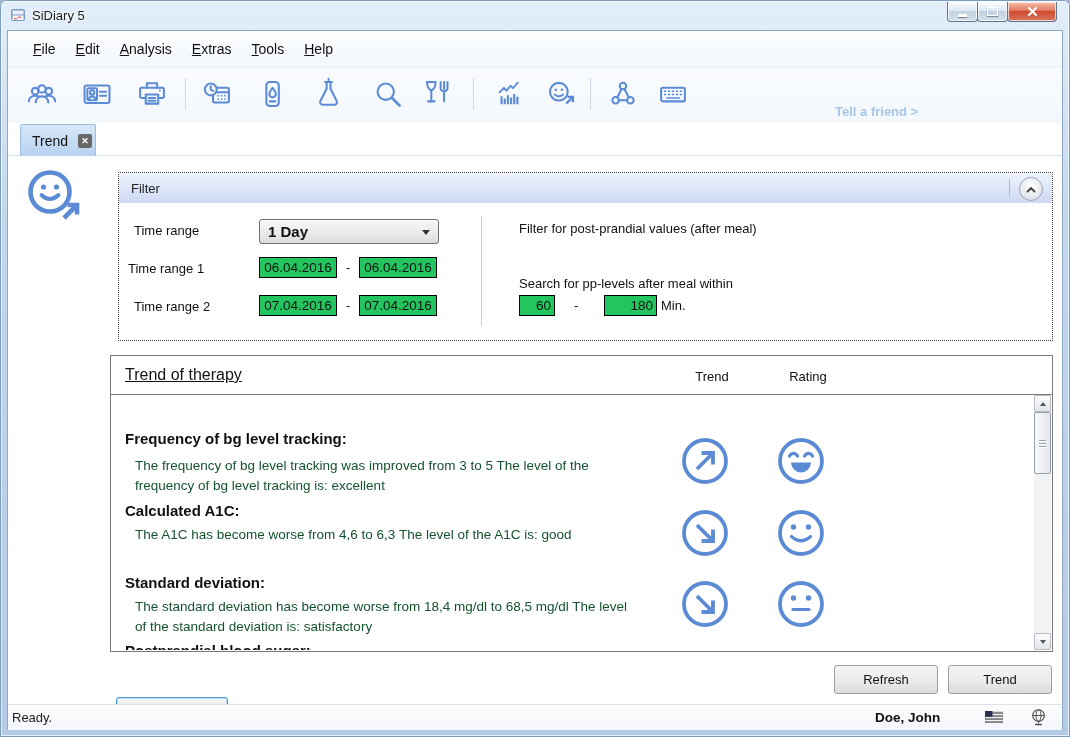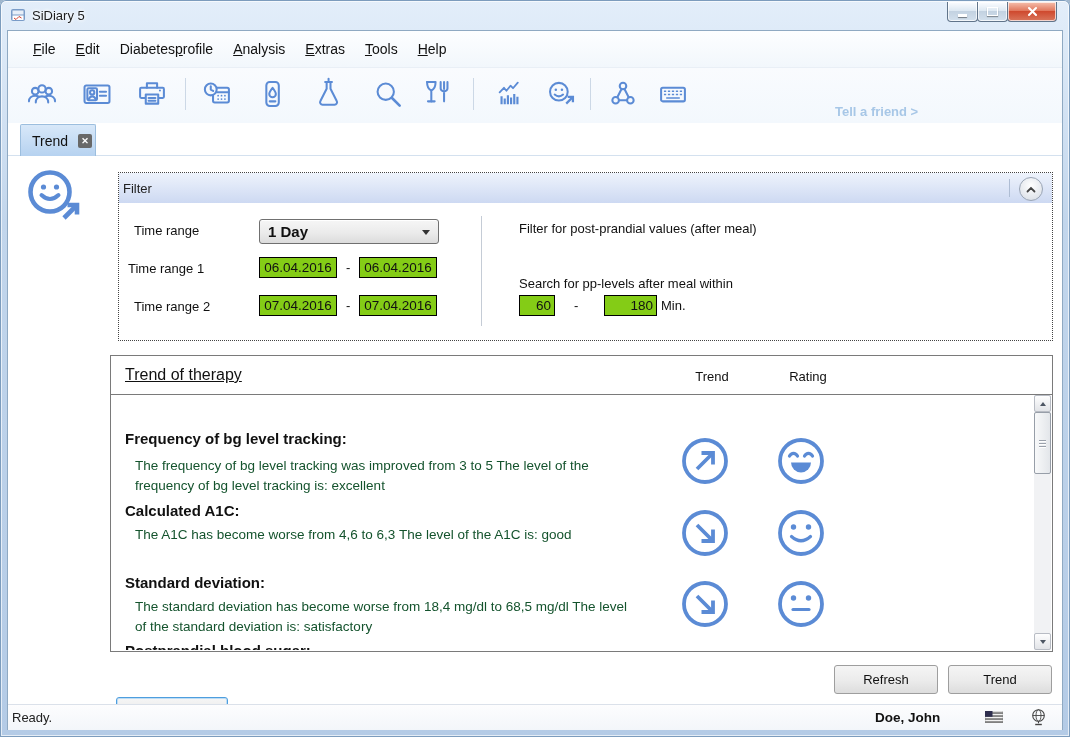--- a/index.html
+++ b/index.html
@@ -75,42 +75,42 @@
   }
 
   
   .filterbox{
     left:118px;top:172px;width:935px;height:169px;
     border:1px dotted #444;background:#fff;box-sizing:border-box;
   }
   .filterhead{
     position:absolute;left:0;right:0;top:0;height:30px;
     background:linear-gradient(#eef3fc,#cdd9f2);
-    display:flex;align-items:center;padding-left:4px;box-sizing:border-box;
+    display:flex;align-items:center;padding-left:12px;box-sizing:border-box;
   }
   .filterhead .title{font-size:13px;color:#222;}
   .collapse-div{position:absolute;right:42px;top:6px;width:1px;height:18px;background:#aebdd4;}
   .collapse-btn{
     position:absolute;right:9px;top:4px;width:22px;height:22px;border-radius:50%;
     border:1px solid #9aa5b5;background:radial-gradient(circle at 50% 35%,#ffffff,#e2e6ec 70%,#cfd5de);
     display:flex;align-items:center;justify-content:center;cursor:pointer;
   }
   .flabel{font-size:13px;color:#111;}
   .combo{
     position:absolute;height:25px;border:1px solid #707070;border-radius:3px;
     background:linear-gradient(#f6f6f6,#ebebeb 55%,#dcdcdc);
     box-shadow:inset 0 1px 0 #fff;box-sizing:border-box;cursor:pointer;
   }
   .combo .ctext{font-size:15px;font-weight:bold;color:#111;line-height:23px;padding-left:8px;display:block;}
   .combo .carrow{
     position:absolute;right:8px;top:10px;width:0;height:0;
     border-left:4px solid transparent;border-right:4px solid transparent;border-top:5px solid #333;
   }
   .tinput{
-    position:absolute;height:21px;border:1px solid #000;background:#84cc16;
+    position:absolute;height:21px;border:1px solid #000;background:#22c55e;
     font-family:"Liberation Sans",sans-serif;font-size:13.5px;color:#111;
     box-sizing:border-box;padding:0 3px;outline:none;
   }
   .center{text-align:center;}
   .right{text-align:right;}
   .dash{font-size:13px;color:#111;}
 
   
   .trendbox{
     left:110px;top:355px;width:943px;height:297px;border:1px solid #7a7a7a;
@@ -184,21 +184,20 @@
     <svg width="11" height="11" viewBox="0 0 11 11">
       <path d="M2 2 L9 9 M9 2 L2 9" stroke="#fff" stroke-width="2.1" stroke-linecap="round"></path>
     </svg>
   </div>
 
   <div class="client"></div>
 
   <div class="abs menubar">
     <div class="menu-item"><span></span><span class="mk">F</span><span>ile</span></div>
     <div class="menu-item"><span></span><span class="mk">E</span><span>dit</span></div>
-    <div class="menu-item"><span>Diabetes</span><span class="mk">p</span><span>rofile</span></div>
     <div class="menu-item"><span></span><span class="mk">A</span><span>nalysis</span></div>
     <div class="menu-item"><span></span><span class="mk">E</span><span>xtras</span></div>
     <div class="menu-item"><span></span><span class="mk">T</span><span>ools</span></div>
     <div class="menu-item"><span></span><span class="mk">H</span><span>elp</span></div>
   </div>
 
   <div class="abs toolbar"></div>
 
   <svg class="tool ico" style="left:25px" viewBox="0 0 30 30">
     <circle cx="9" cy="12.5" r="2.9"></circle>

